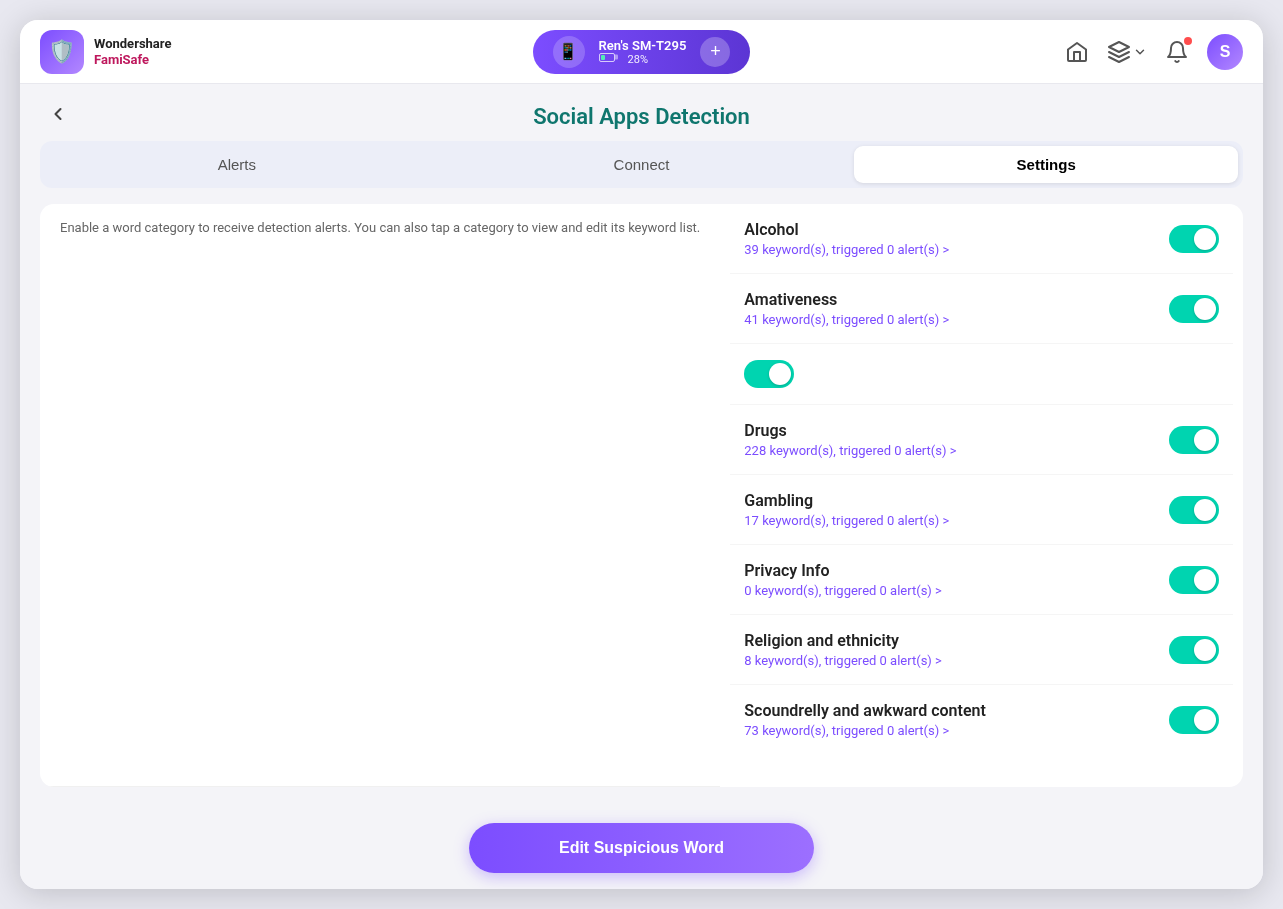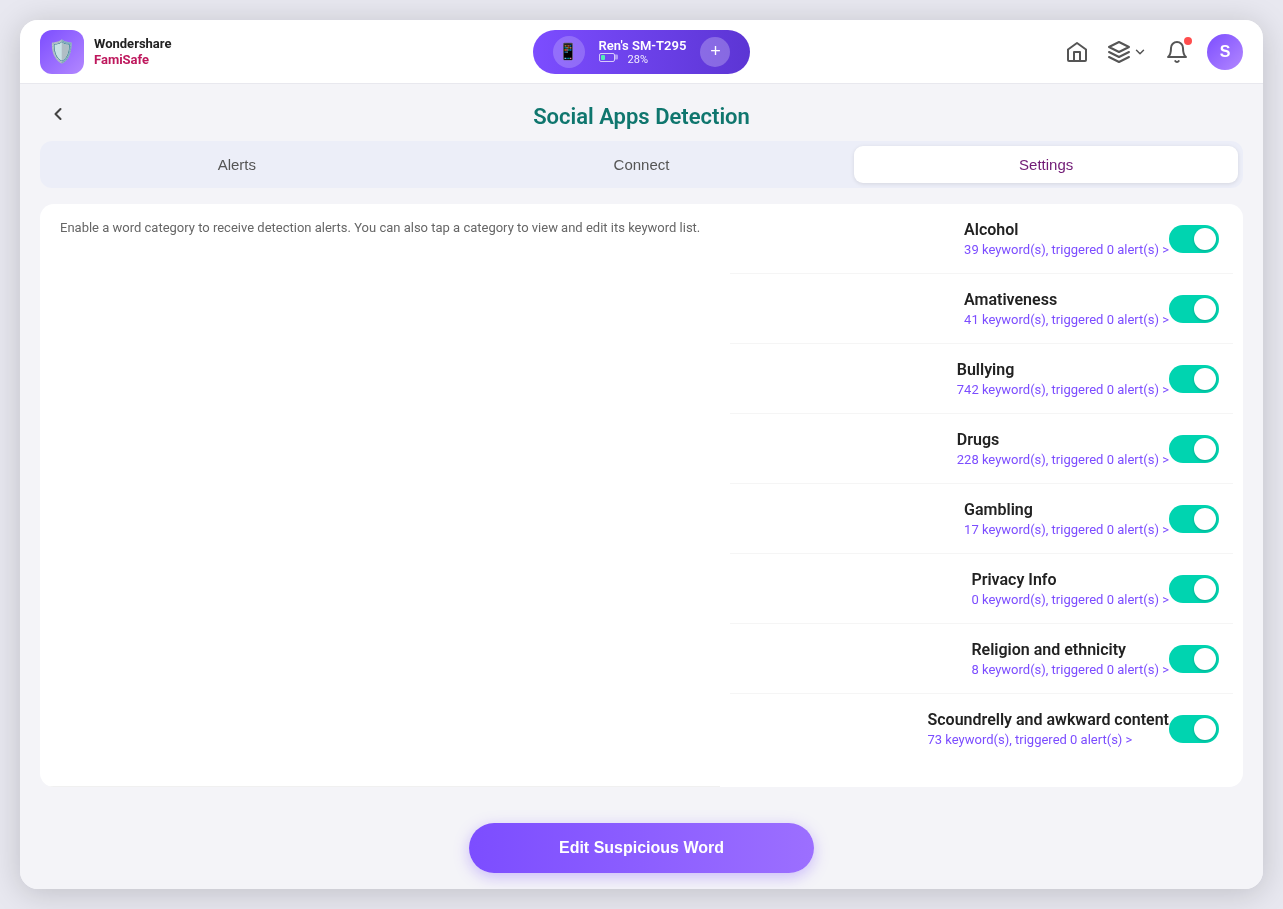--- a/index.html
+++ b/index.html
@@ -234,22 +234,22 @@
       font-size: 15px;
       font-weight: 500;
       cursor: pointer;
       color: #555;
       border: none;
       background: none;
       transition: all 0.2s;
     }
     .tab.active {
       background: #fff;
-      color: #701a75;
-      font-weight: 400;
+      color: #000000;
+      font-weight: 700;
       box-shadow: 0 1px 4px rgba(0,0,0,0.1);
     }
     
     .settings-panel {
       background: #fff;
       border-radius: 14px;
       flex: 1;
       overflow: hidden;
       display: flex;
       flex-direction: row;
@@ -271,21 +271,21 @@
     .categories-list::-webkit-scrollbar-track {
       background: #f5f5f5;
     }
     .categories-list::-webkit-scrollbar-thumb {
       background: #ccc;
       border-radius: 3px;
     }
     .category-item {
       display: flex;
       align-items: center;
-      justify-content: flex-end;
+      justify-content: space-between;
       padding: 16px 14px;
       border-bottom: 1px solid #f5f5f5;
       cursor: pointer;
     }
     .category-item:last-child {
       border-bottom: none;
     }
     .category-info {
       display: flex;
       flex-direction: column;
@@ -430,24 +430,20 @@
 
         <div class="category-item">
           <div class="category-info">
             <span class="category-name">Amativeness</span>
             <span class="category-meta">41 keyword(s), triggered 0 alert(s) &gt;</span>
           </div>
           <button class="toggle-switch"></button>
         </div>
 
         <div class="category-item">
-          <div class="category-info">
-            <span class="category-name">Bullying</span>
-            <span class="category-meta">742 keyword(s), triggered 0 alert(s) &gt;</span>
-          </div>
           <button class="toggle-switch"></button>
         </div>
 
         <div class="category-item">
           <div class="category-info">
             <span class="category-name">Drugs</span>
             <span class="category-meta">228 keyword(s), triggered 0 alert(s) &gt;</span>
           </div>
           <button class="toggle-switch"></button>
         </div>

